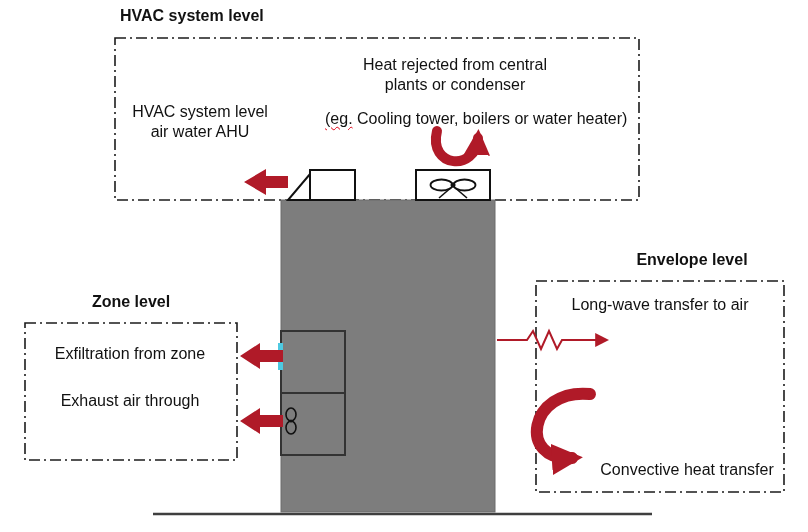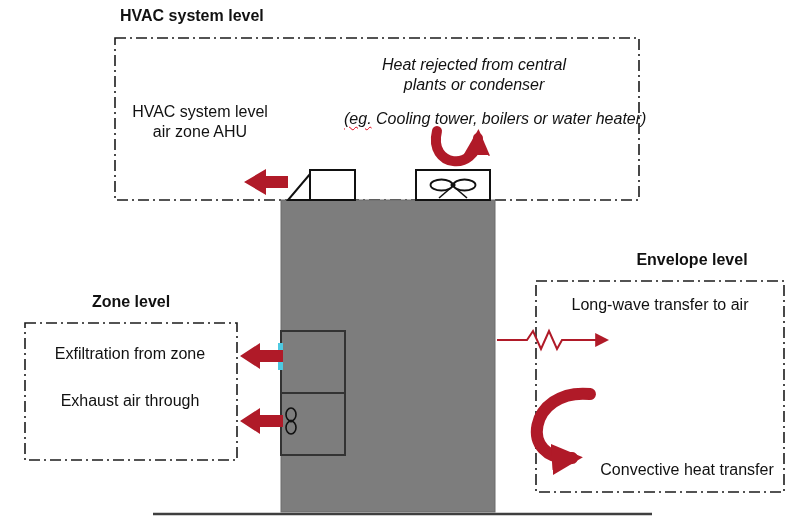--- a/index.html
+++ b/index.html
@@ -76,24 +76,24 @@
 
     <path d="M 497 340 L 527 340 L 533 331 L 541 349 L 549 331 L 557 349 L 562 340 L 605 340" fill="none" style="stroke:var(--arrow-red,#b01a28)" stroke-width="2" marker-end="url(#mArrowSmall)"></path>
 
     <path d="M 590 394 C 528 388, 518 462, 572 458" fill="none" style="stroke:var(--arrow-red,#b01a28)" stroke-width="12" stroke-linecap="round" marker-end="url(#mArrowBig)"></path>
   </svg>
 
   <div class="label bold nowrap" style="left:120px; top:6px;">HVAC system level</div>
 
   <div class="label" style="left:110px; top:102px; width:180px;">
     <div class="nowrap">HVAC system level</div>
-    <div class="nowrap">air zone AHU</div>
+    <div class="nowrap">air water AHU</div>
   </div>
 
-  <div class="label" style="left:344px; top:55px; width:260px;font-style:italic;">
+  <div class="label" style="left:325px; top:55px; width:260px;">
     <div class="nowrap">Heat rejected from central</div>
     <div class="nowrap">plants or condenser</div>
     <div class="note">
       <span class="squiggle">(eg.</span>
       <span>Cooling tower, boilers or water heater)</span>
     </div>
   </div>
 
   <div class="label nowrap" style="left:30px; top:344px; width:200px;">Exfiltration from zone</div>
 

